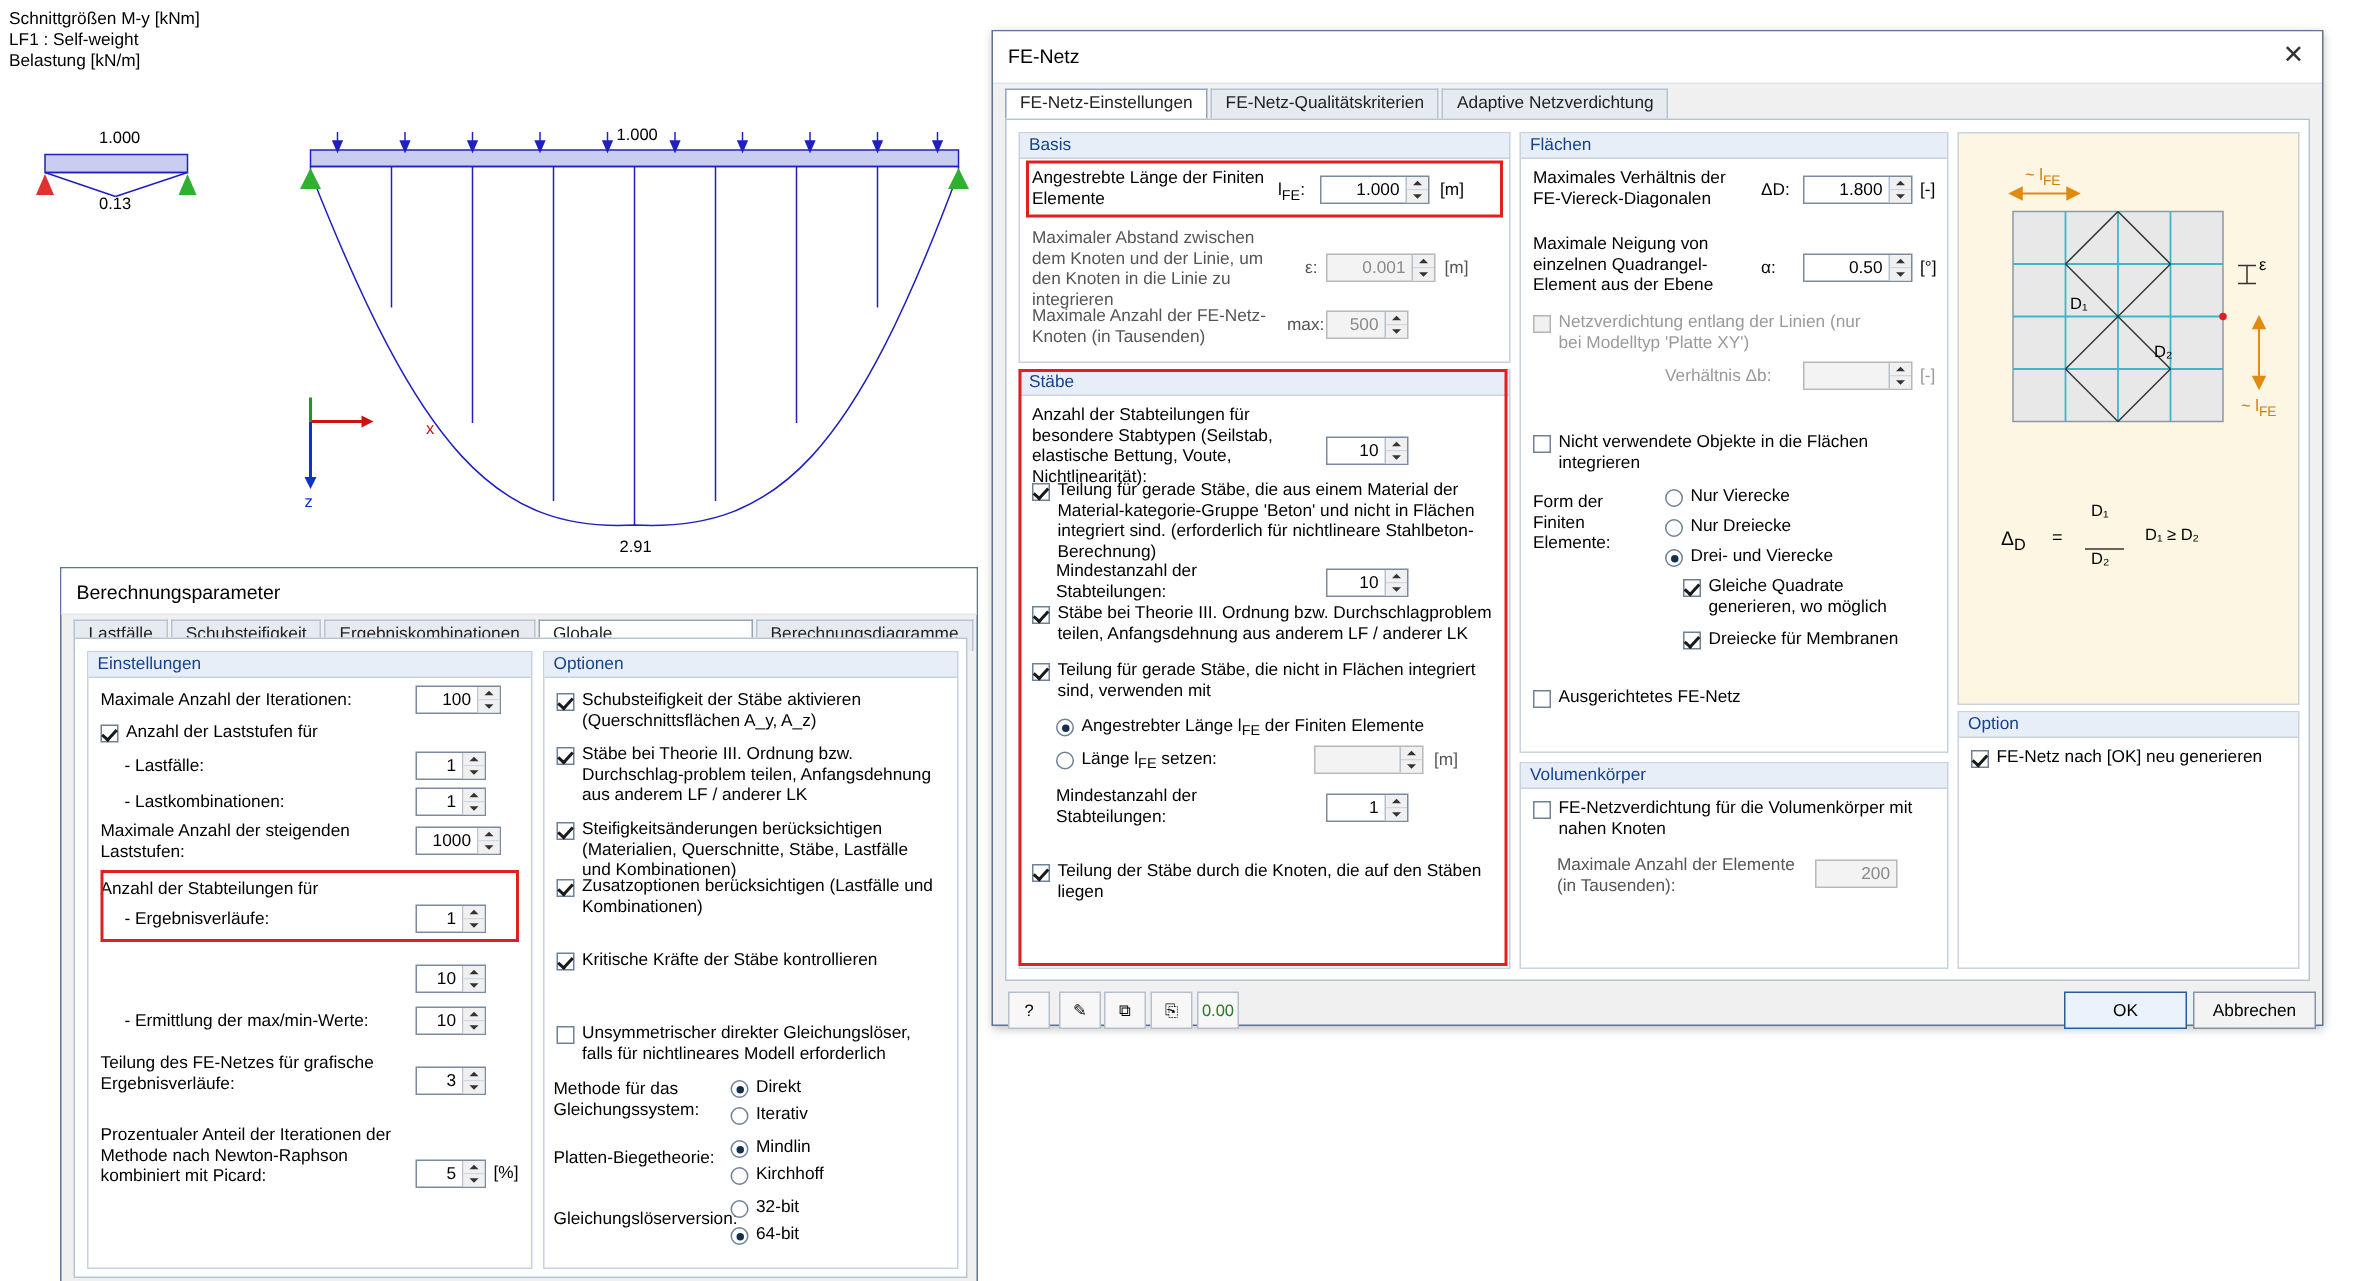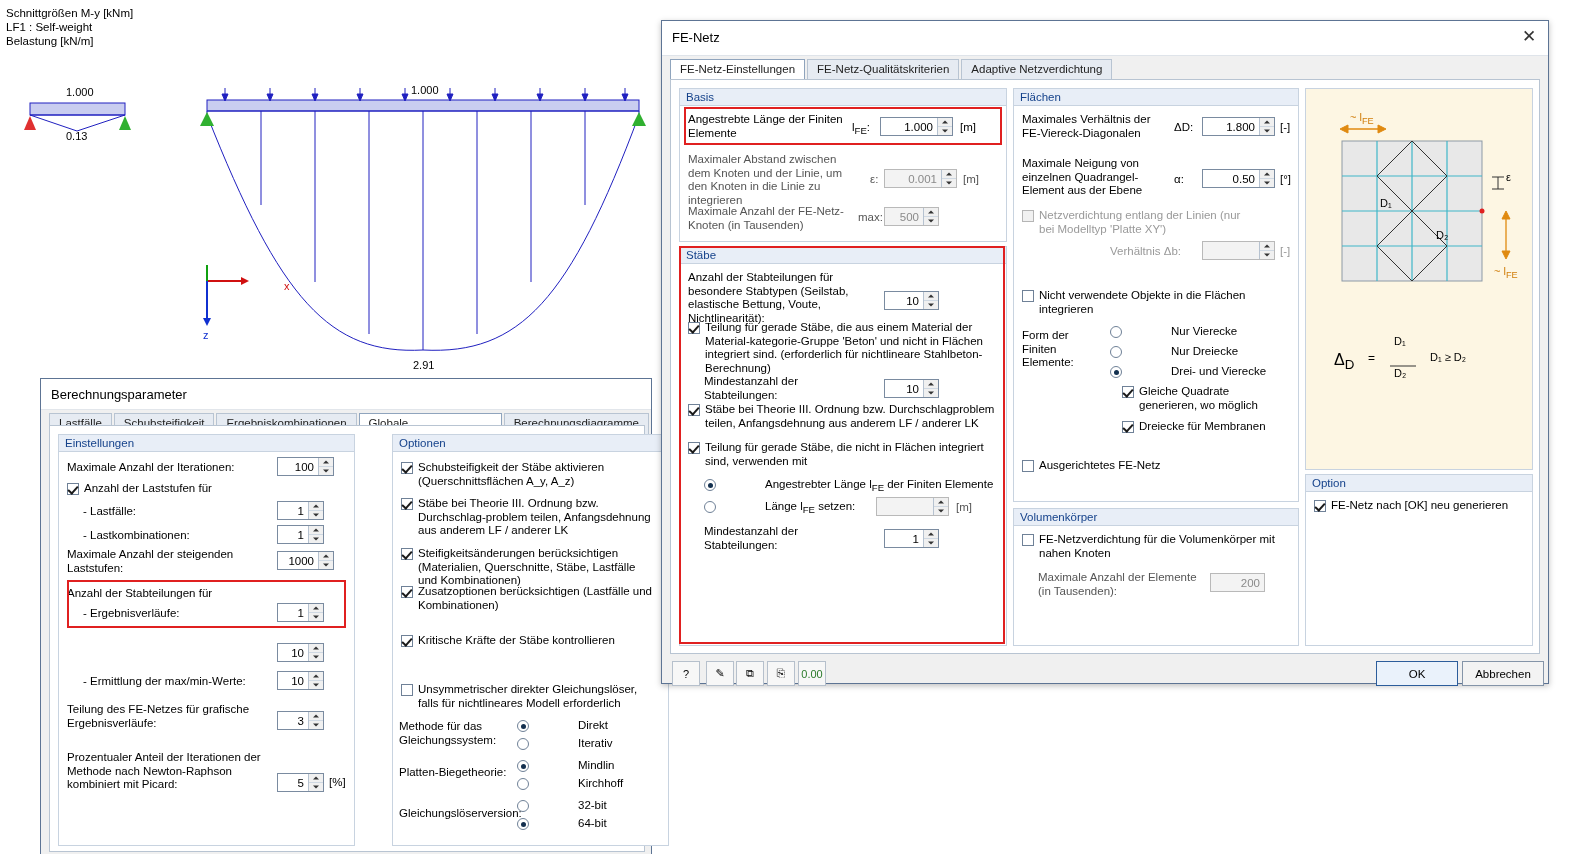--- a/index.html
+++ b/index.html
@@ -53,21 +53,21 @@
     width:12px;height:12px;border:1px solid #6f8197;background:#fff;margin-right:5px;
     box-sizing:border-box;position:relative;flex:0 0 auto;margin-top:1px;
   }
   .chk.checked .box::after{
     content:"";position:absolute;left:2px;top:0px;width:4px;height:8px;
     border:solid #1a1a1a;border-width:0 2px 2px 0;transform:rotate(42deg);
   }
   .chk.dis .box{background:#f1f1f1;border-color:#b5b5b5;}
   .chk.dis{color:#9a9a9a;}
 
-  .rad{position:absolute;display:flex;align-items:flex-start;font-size:11.5px;line-height:13.5px;gap:44px;}
+  .rad{position:absolute;display:flex;align-items:flex-start;font-size:11.5px;line-height:13.5px;}
   .rad .box{
     width:12px;height:12px;border:1px solid #6f8197;background:#fff;margin-right:5px;
     border-radius:50%;box-sizing:border-box;position:relative;flex:0 0 auto;margin-top:1px;
   }
   .rad.checked .box::after{
     content:"";position:absolute;left:2.5px;top:2.5px;width:5px;height:5px;border-radius:50%;background:#13304f;
   }
 
   
   #fenetz{
@@ -291,21 +291,21 @@
       <div class="spin" style="left:218px;top:338px;width:47px;">
         <span class="val">5</span>
         <span class="arrows">
             <span></span>
             <span></span>
           </span>
       </div>
       <div class="unit" style="left:270px;top:341px;">[%]</div>
     </div>
 
-    <div class="group" style="left:312px;top:8px;width:275px;height:410px;margin-left:30px;">
+    <div class="group" style="left:312px;top:8px;width:275px;height:410px;">
       <div class="grp-title">Optionen</div>
 
       <div class="chk checked" style="left:8px;top:26px;width:255px;">
         <span class="box"></span>
         <span>Schubsteifigkeit der Stäbe aktivieren (Querschnittsflächen A_y, A_z)</span>
       </div>
       <div class="chk checked" style="left:8px;top:62px;width:255px;">
         <span class="box"></span>
         <span>Stäbe bei Theorie III. Ordnung bzw. Durchschlag-problem teilen, Anfangsdehnung aus anderem LF / anderer LK</span>
       </div>
@@ -465,20 +465,24 @@
 
       <div class="lbl" style="left:24px;top:278px;width:170px;">Mindestanzahl der Stabteilungen:</div>
       <div class="spin" style="left:204px;top:282px;width:55px;">
         <span class="val">1</span>
         <span class="arrows">
             <span></span>
             <span></span>
           </span>
       </div>
 
+      <div class="chk checked" style="left:8px;top:328px;width:308px;">
+        <span class="box"></span>
+        <span>Teilung der Stäbe durch die Knoten, die auf den Stäben liegen</span>
+      </div>
     </div>
     <div class="redbox" style="left:8px;top:166px;width:326px;height:398px;"></div>
 
     <div class="group" style="left:342px;top:8px;width:284px;height:412px;">
       <div class="grp-title">Flächen</div>
 
       <div class="lbl" style="left:8px;top:24px;width:150px;">Maximales Verhältnis der FE-Viereck-Diagonalen</div>
       <div class="lbl" style="left:160px;top:32px;">ΔD:</div>
       <div class="spin" style="left:188px;top:28px;width:73px;">
         <span class="val">1.800</span>
@@ -605,21 +609,21 @@
           <polygon points="200,170 196,162 204,162"></polygon>
         </g>
 
         <line x1="84" y1="277" x2="110" y2="277" stroke="#333" stroke-width="1"></line>
       </svg>
       <div class="abs" style="left:44px;top:22px;font-size:11px;color:#d07e0a;">~ l<sub>FE</sub></div>
       <div class="abs" style="left:188px;top:176px;font-size:11px;color:#d07e0a;">~ l<sub>FE</sub></div>
       <div class="abs" style="left:200px;top:82px;font-size:11px;">ε</div>
       <div class="abs" style="left:74px;top:108px;font-size:11px;">D₁</div>
       <div class="abs" style="left:130px;top:140px;font-size:11px;">D₂</div>
-      <div class="abs" style="left:28px;top:262px;font-size:16px;">Δ<sub>D</sub></div>
+      <div class="abs" style="left:28px;top:262px;font-size:13px;">Δ<sub>D</sub></div>
       <div class="abs" style="left:62px;top:262px;font-size:12px;">=</div>
       <div class="abs" style="left:88px;top:246px;font-size:11px;">D₁</div>
       <div class="abs" style="left:88px;top:278px;font-size:11px;">D₂</div>
       <div class="abs" style="left:124px;top:262px;font-size:11px;">D₁ ≥ D₂</div>
     </div>
 
     <div class="group" style="left:634px;top:394px;width:226px;height:170px;">
       <div class="grp-title">Option</div>
       <div class="chk checked" style="left:8px;top:24px;width:205px;">
         <span class="box"></span>

